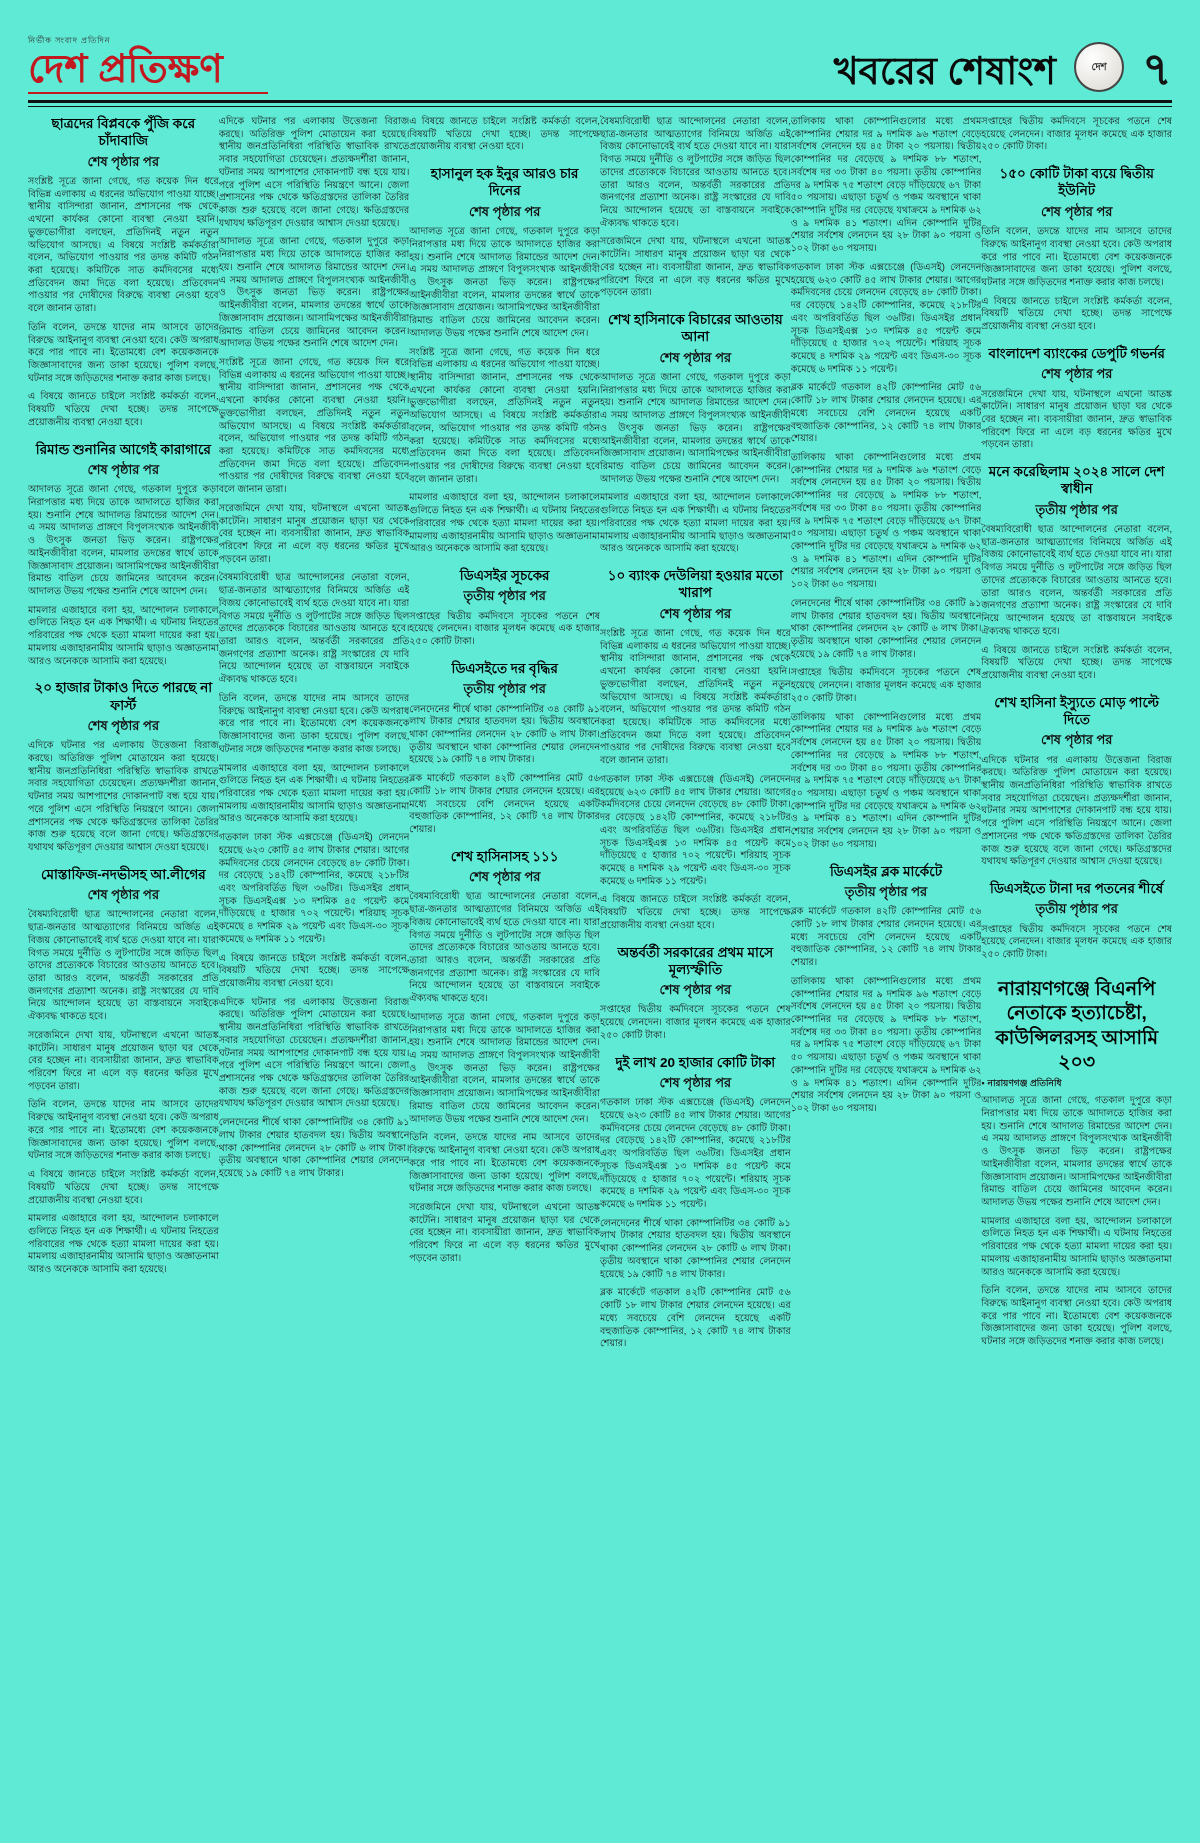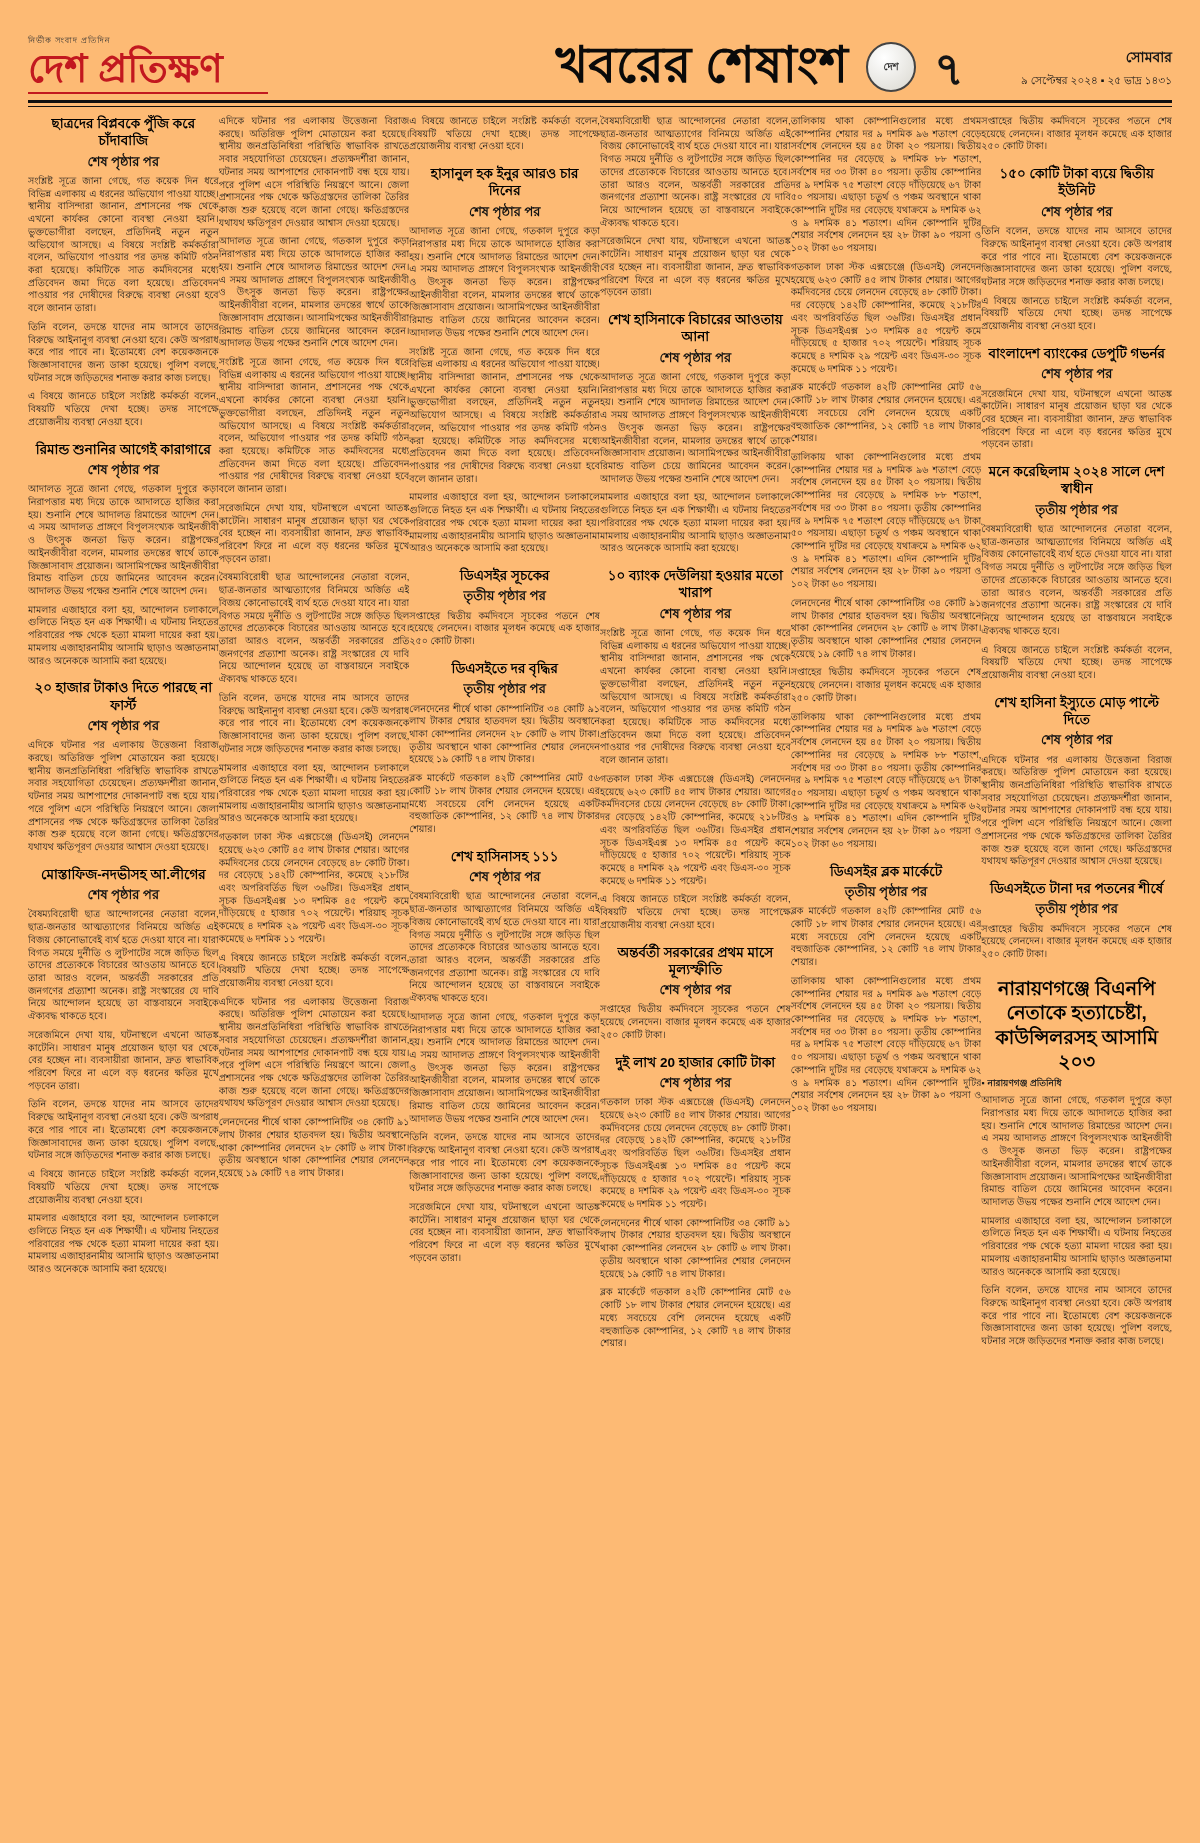--- a/index.html
+++ b/index.html
@@ -1,30 +1,30 @@
 <!DOCTYPE html>
 <html lang="bn"><head>
 <meta charset="utf-8">
 <title>দেশ প্রতিক্ষণ — খবরের শেষাংশ</title>
 <style>
   html,body{margin:0;padding:0;background:#e8e6e0;}
   .page{
-    width:1200px;height:1843px;margin:0 auto;background:#fdba74;
+    width:1200px;height:1843px;margin:0 auto;background:#5eead4;
     box-sizing:border-box;padding:10px 28px 16px 28px;
     font-family:"Liberation Sans","DejaVu Sans",sans-serif;color:#151515;
     position:relative;overflow:hidden;
   }
   
   .hdr{display:flex;align-items:flex-end;justify-content:space-between;height:84px;}
   .masthead{display:flex;flex-direction:column;justify-content:flex-end;min-width:300px;}
   .masthead .tagline{font-size:8px;color:#333;letter-spacing:1px;margin-bottom:2px;}
   .masthead .title{font-size:39px;font-weight:bold;color:#c2181f;line-height:1;white-space:nowrap;}
   .masthead .underline{height:2px;background:#c2181f;width:240px;margin-top:4px;}
   .hdr-right{display:flex;align-items:flex-end;gap:18px;}
-  .section-title{font-size:50px;font-weight:bold;color:#0a0a0a;line-height:1;padding-bottom:4px;white-space:nowrap;}
+  .section-title{font-size:38px;font-weight:bold;color:#0a0a0a;line-height:1;padding-bottom:4px;white-space:nowrap;}
   .emblem{width:46px;height:46px;border:2px solid #444;border-radius:50%;
     display:flex;align-items:center;justify-content:center;font-size:10px;font-weight:bold;color:#333;
     background:radial-gradient(circle at 35% 30%, #ffffff, #d9d7cf);margin-bottom:2px;}
   .pageno{font-size:46px;font-weight:bold;line-height:1;padding-bottom:2px;}
   .datebox{display:flex;flex-direction:column;align-items:flex-end;padding-bottom:4px;min-width:190px;}
   .datebox .weekday{font-size:14px;font-weight:bold;}
   .datebox .dateline{font-size:10.5px;margin-top:3px;white-space:nowrap;}
   .hdr-rule{margin-top:6px;border-top:3px solid #111;border-bottom:1px solid #111;height:3px;}
   
   .cols{display:flex;margin-top:8px;height:1694px;overflow:hidden;}
@@ -45,24 +45,20 @@
   <div class="hdr">
     <div class="masthead">
       <div class="tagline">নির্ভীক সংবাদ প্রতিদিন</div>
       <div class="title">দেশ প্রতিক্ষণ</div>
       <div class="underline"></div>
     </div>
     <div class="hdr-right">
       <div class="section-title">খবরের শেষাংশ</div>
       <div class="emblem">দেশ</div>
       <div class="pageno">৭</div>
-      <div class="datebox">
-        <div class="weekday">সোমবার</div>
-        <div class="dateline">৯ সেপ্টেম্বর ২০২৪ ▪ ২৫ ভাদ্র ১৪৩১</div>
-      </div>
     </div>
   </div>
 
   <div class="hdr-rule"></div>
 
   <main class="cols">
       <div class="col">
         <h3 class="headline">ছাত্রদের বিপ্লবকে পুঁজি করে চাঁদাবাজি</h3>
         <div class="cont">শেষ পৃষ্ঠার পর</div>
         <p class="para">সংশ্লিষ্ট সূত্রে জানা গেছে, গত কয়েক দিন ধরে বিভিন্ন এলাকায় এ ধরনের অভিযোগ পাওয়া যাচ্ছে। স্থানীয় বাসিন্দারা জানান, প্রশাসনের পক্ষ থেকে এখনো কার্যকর কোনো ব্যবস্থা নেওয়া হয়নি। ভুক্তভোগীরা বলছেন, প্রতিদিনই নতুন নতুন অভিযোগ আসছে। এ বিষয়ে সংশ্লিষ্ট কর্মকর্তারা বলেন, অভিযোগ পাওয়ার পর তদন্ত কমিটি গঠন করা হয়েছে। কমিটিকে সাত কর্মদিবসের মধ্যে প্রতিবেদন জমা দিতে বলা হয়েছে। প্রতিবেদন পাওয়ার পর দোষীদের বিরুদ্ধে ব্যবস্থা নেওয়া হবে বলে জানান তারা।</p>

